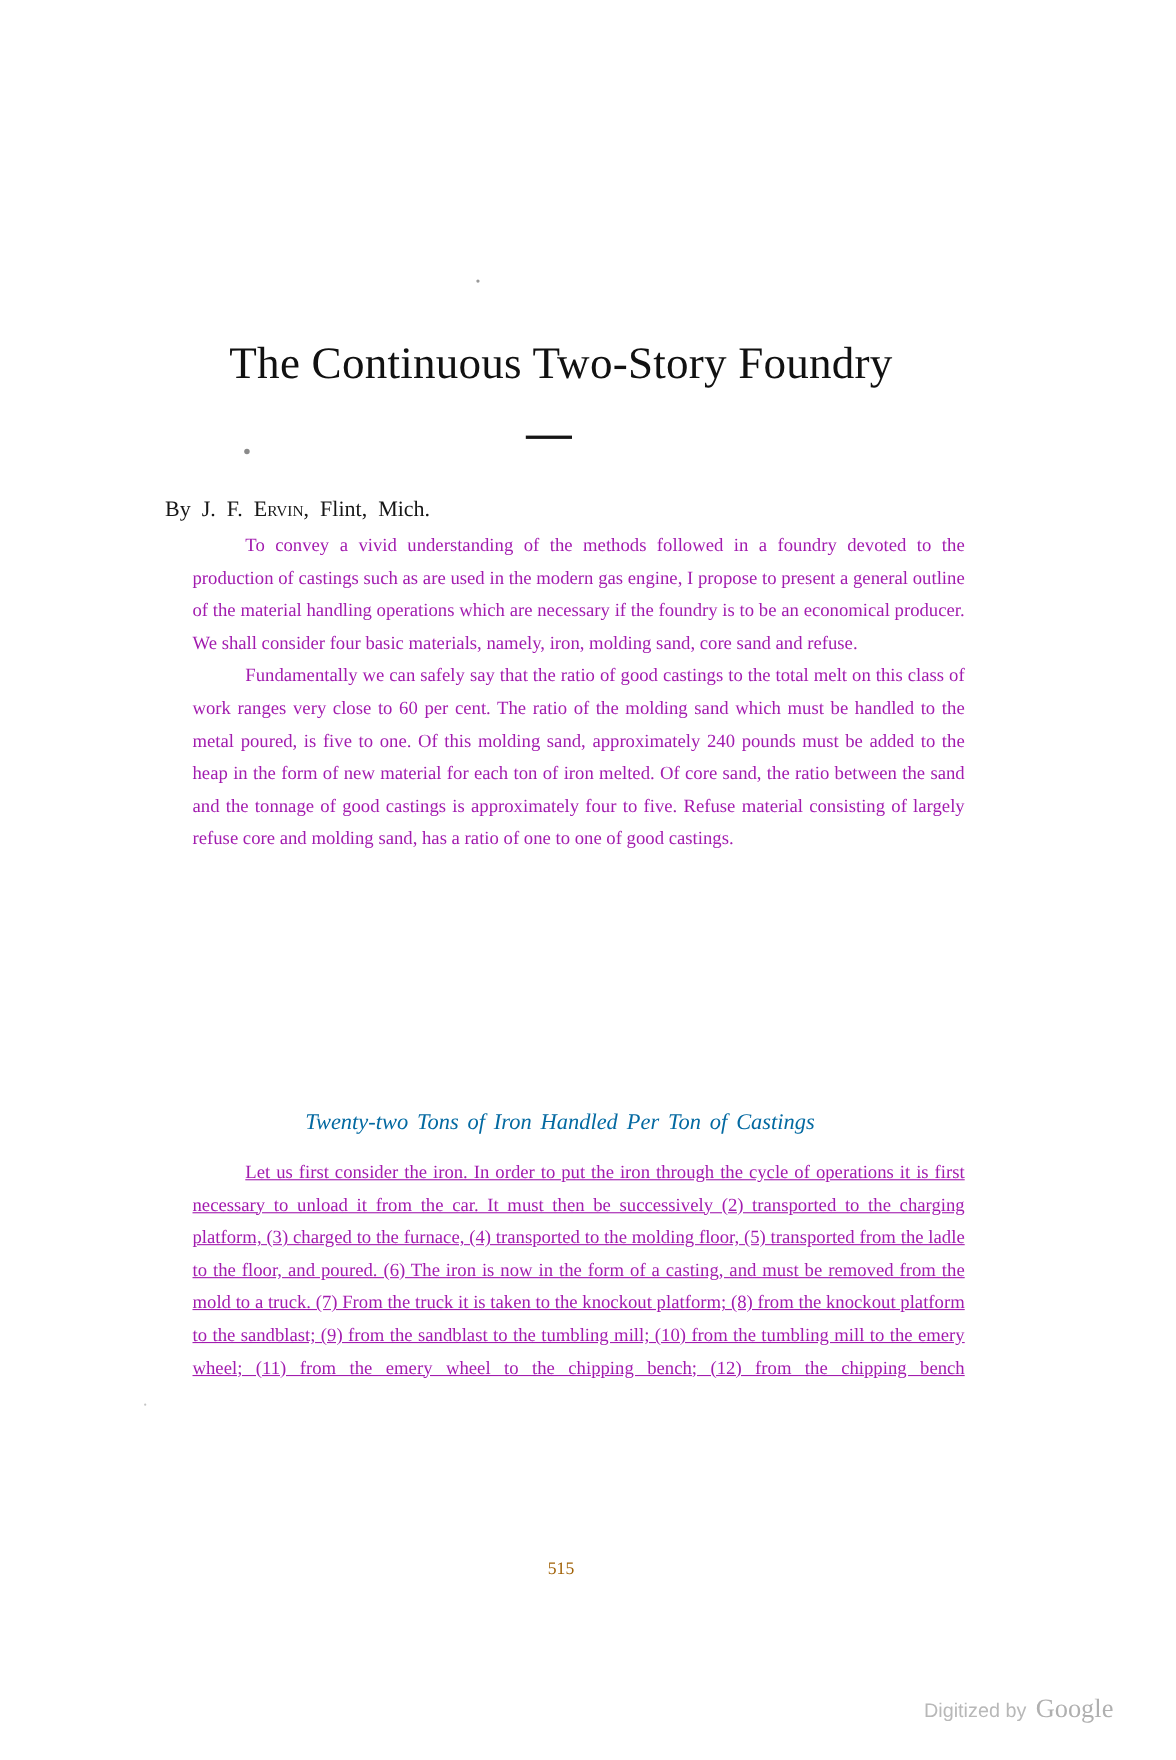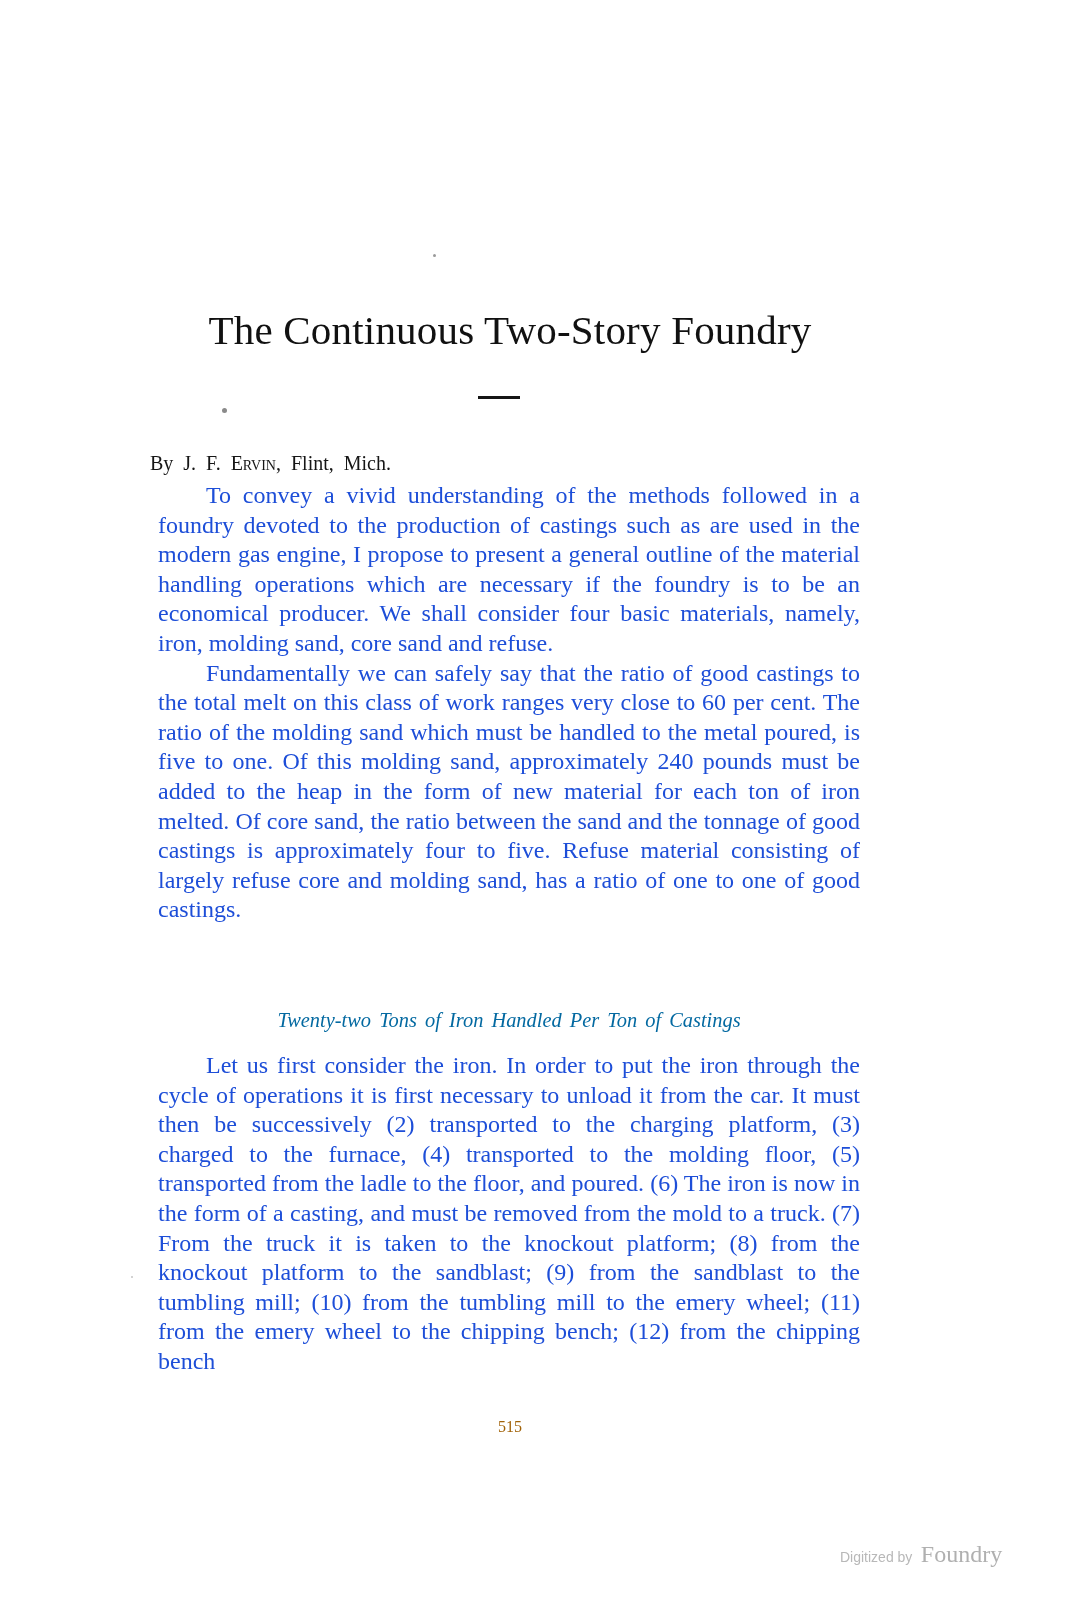--- a/index.html
+++ b/index.html
@@ -53,64 +53,64 @@
       width: 720px;
       font-size: 20px;
       word-spacing: 5px;
       color: #161616;
     }
     .byline .sc {
       font-variant: small-caps;
     }
     .body-text {
       position: absolute;
-      left: 158px;
+      left: 175px;
       width: 702px;
-      font-size: 24px;
+      font-size: 17px;
       line-height: 29.6px;
       text-align: justify;
-      color: #1d4ed8;
+      color: #a21caf;
     }
     .body-text p {
       margin: 0;
       text-indent: 48px;
       text-align-last: left;
     }
     .block-1 { top: 481px; }
     .subhead {
       position: absolute;
       left: 158px;
       top: 1009px;
       width: 702px;
       text-align: center;
       font-style: italic;
       font-size: 20.4px;
       word-spacing: 3px;
       color: #0369a1;
     }
-    .block-2 { top: 1051px; }
+    .block-2 { top: 1051px; text-decoration: underline; }
     .pagenum {
       position: absolute;
       left: 150px;
       top: 1418px;
       width: 720px;
       text-align: center;
       font-size: 16px;
       color: #a16207;
     }
     .watermark {
       position: absolute;
       left: 840px;
       top: 1541px;
       font-family: "Liberation Sans", "DejaVu Sans", sans-serif;
       color: #b8b8b8;
       white-space: nowrap;
     }
     .watermark .small {
-      font-size: 14px;
+      font-size: 18px;
     }
     .watermark .google {
       font-family: "Liberation Serif", "DejaVu Serif", serif;
       font-size: 24px;
       margin-left: 4px;
       color: #b0b0b0;
     }
   </style>
 </head>
 <body>
@@ -138,16 +138,16 @@
   <h2 class="subhead" style="margin:0; font-weight:normal;">Twenty-two Tons of Iron Handled Per Ton of Castings</h2>
 
   <div class="body-text block-2">
     <p style="text-align-last: justify;">Let us first consider the iron.  In order to put the iron through the cycle of operations it is first necessary to unload it from the car.  It must then be successively (2) transported to the charging platform, (3) charged to the furnace, (4) transported to the molding floor, (5) transported from the ladle to the floor, and poured.  (6) The iron is now in the form of a casting, and must be removed from the mold to a truck.  (7) From the truck it is taken to the knockout platform; (8) from the knockout platform to the sandblast; (9) from the sandblast to the tumbling mill; (10) from the tumbling mill to the emery wheel; (11) from the emery wheel to the chipping bench; (12) from the chipping bench</p>
   </div>
 
   <div class="pagenum">515</div>
 
   <div class="watermark">
     <span class="small">Digitized by</span>
-    <span class="google">Foundry</span>
+    <span class="google">Google</span>
   </div>
 
 </div>
 
 </body></html>

